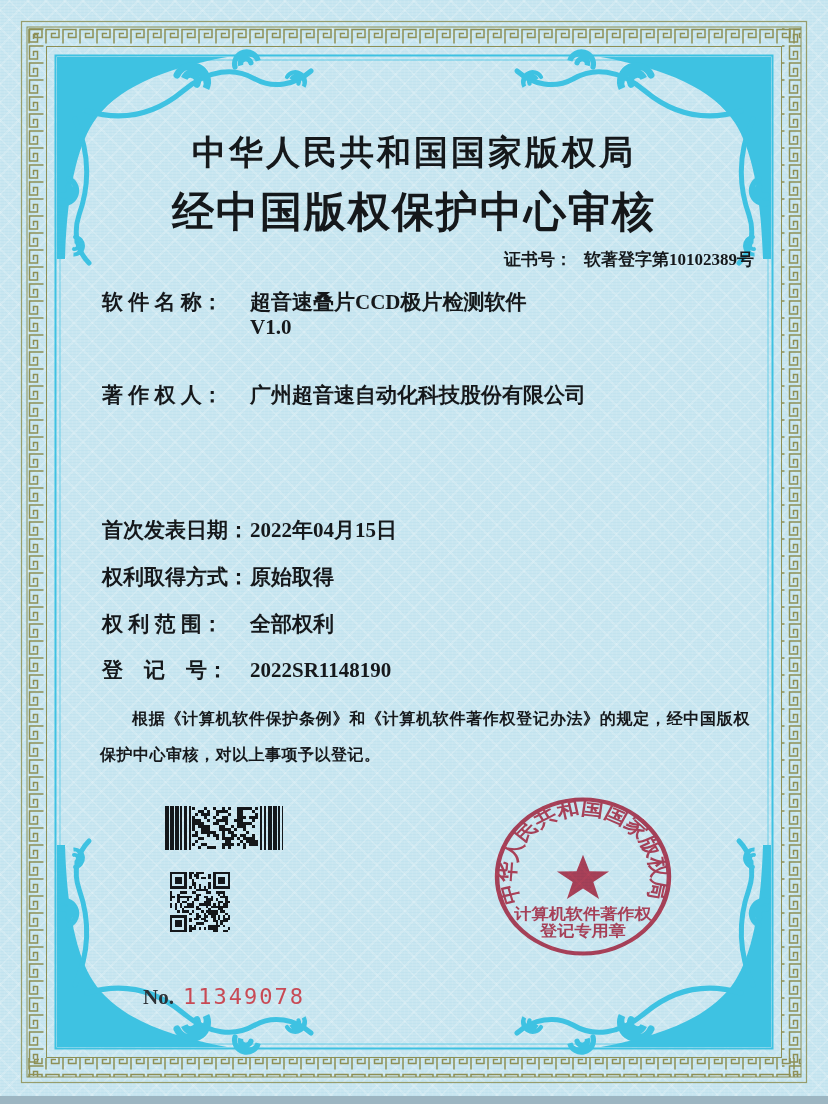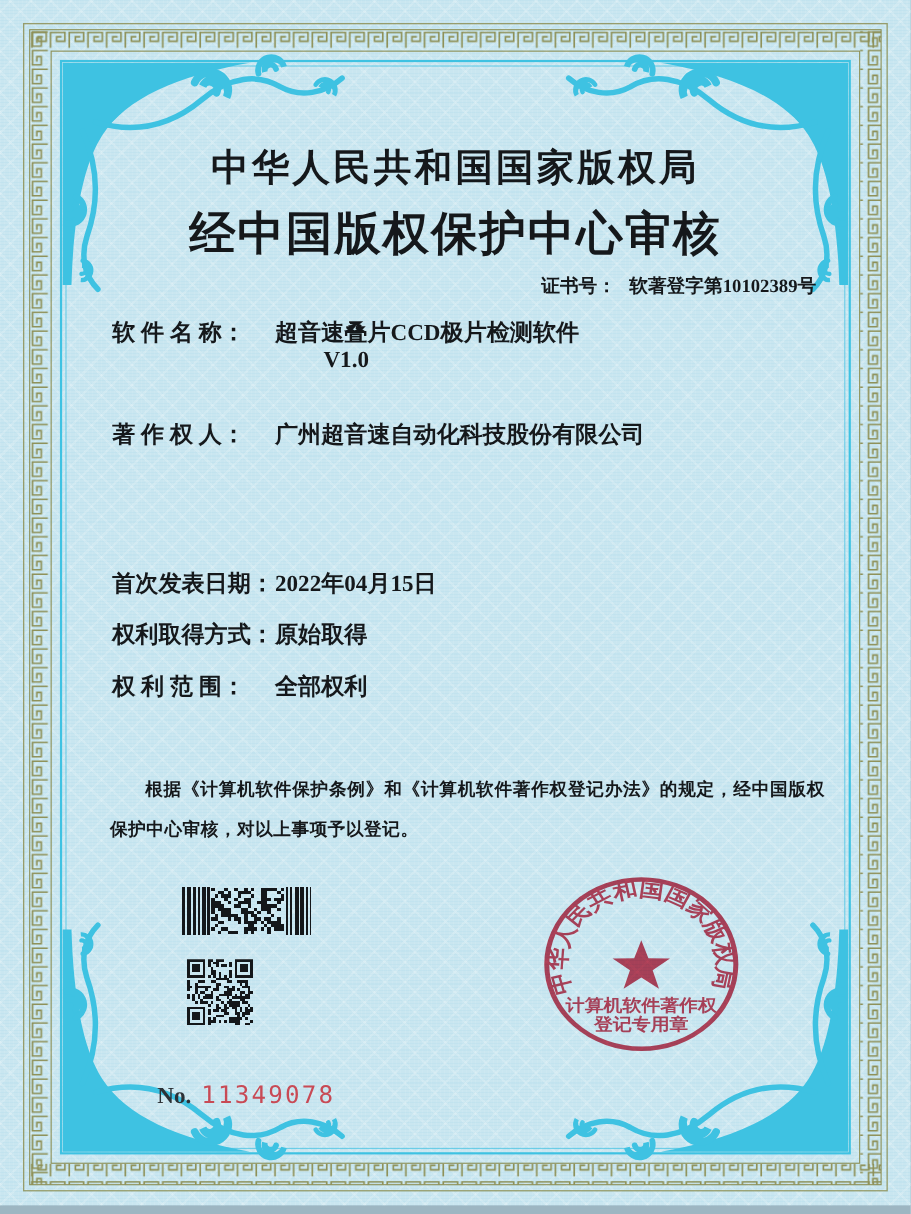--- a/index.html
+++ b/index.html
@@ -18,27 +18,27 @@
   .frame { position:absolute; left:0; top:0; }
   .authority {
     position:absolute; top:130px; left:0; right:0; text-align:center;
     font-size:34px; font-weight:700; letter-spacing:3px; white-space:nowrap;
   }
   .cert-title {
     position:absolute; top:184px; left:0; right:0; text-align:center;
     font-size:42px; font-weight:700; letter-spacing:2px; white-space:nowrap;
   }
   .certno {
-    position:absolute; top:248px; right:86px;
+    position:absolute; top:248px; right:74px;
     font-size:17px; font-weight:700; white-space:nowrap;
   }
   .certno .cn-val { margin-left:12px; }
   .row { position:absolute; left:102px; font-size:21px; font-weight:700; white-space:nowrap; }
   .row .lbl { display:inline-block; width:148px; }
-  .v2 { position:absolute; left:250px; font-size:21px; font-weight:700;margin-left:44px; }
+  .v2 { position:absolute; left:250px; font-size:21px; font-weight:700; }
   .statement {
     position:absolute; left:100px; top:701px; width:650px;
     font-size:16px; font-weight:700; line-height:2.26; text-indent:2em;
     letter-spacing:.5px; text-align:justify;
   }
   .barcode { position:absolute; left:165px; top:806px; }
   .qrcode  { position:absolute; left:170px; top:872px; }
   .serial  { position:absolute; left:143px; top:948px; font-size:21px; font-weight:700; color:#2c3136; white-space:nowrap;margin-top:36px; }
   .serial .num {
     font-family:"DejaVu Sans Mono","Liberation Mono",monospace;
@@ -112,20 +112,23 @@
     <span class="lbl">著 作 权 人：</span><span class="val">广州超音速自动化科技股份有限公司</span>
   </div>
   <div class="row" style="top:516px">
     <span class="lbl">首次发表日期：</span><span class="val">2022年04月15日</span>
   </div>
   <div class="row" style="top:563px">
     <span class="lbl">权利取得方式：</span><span class="val">原始取得</span>
   </div>
   <div class="row" style="top:610px">
     <span class="lbl">权 利 范 围：</span><span class="val">全部权利</span>
+  </div>
+  <div class="row" style="top:656px">
+    <span class="lbl">登　记　号：</span><span class="val">2022SR1148190</span>
   </div>
 
   <div class="statement">根据《计算机软件保护条例》和《计算机软件著作权登记办法》的规定，经中国版权保护中心审核，对以上事项予以登记。</div>
 
   <svg id="barcode" class="barcode" width="118" height="44" viewBox="0 0 118 44" shape-rendering="crispEdges">
       <rect x="0" y="0" width="3.5" height="44" fill="#14171a"></rect>
       <rect x="5" y="0" width="3.5" height="44" fill="#14171a"></rect>
       <rect x="10" y="0" width="3.5" height="44" fill="#14171a"></rect>
       <rect x="15" y="0" width="2" height="44" fill="#14171a"></rect>
       <rect x="18.5" y="0" width="3.5" height="44" fill="#14171a"></rect>

